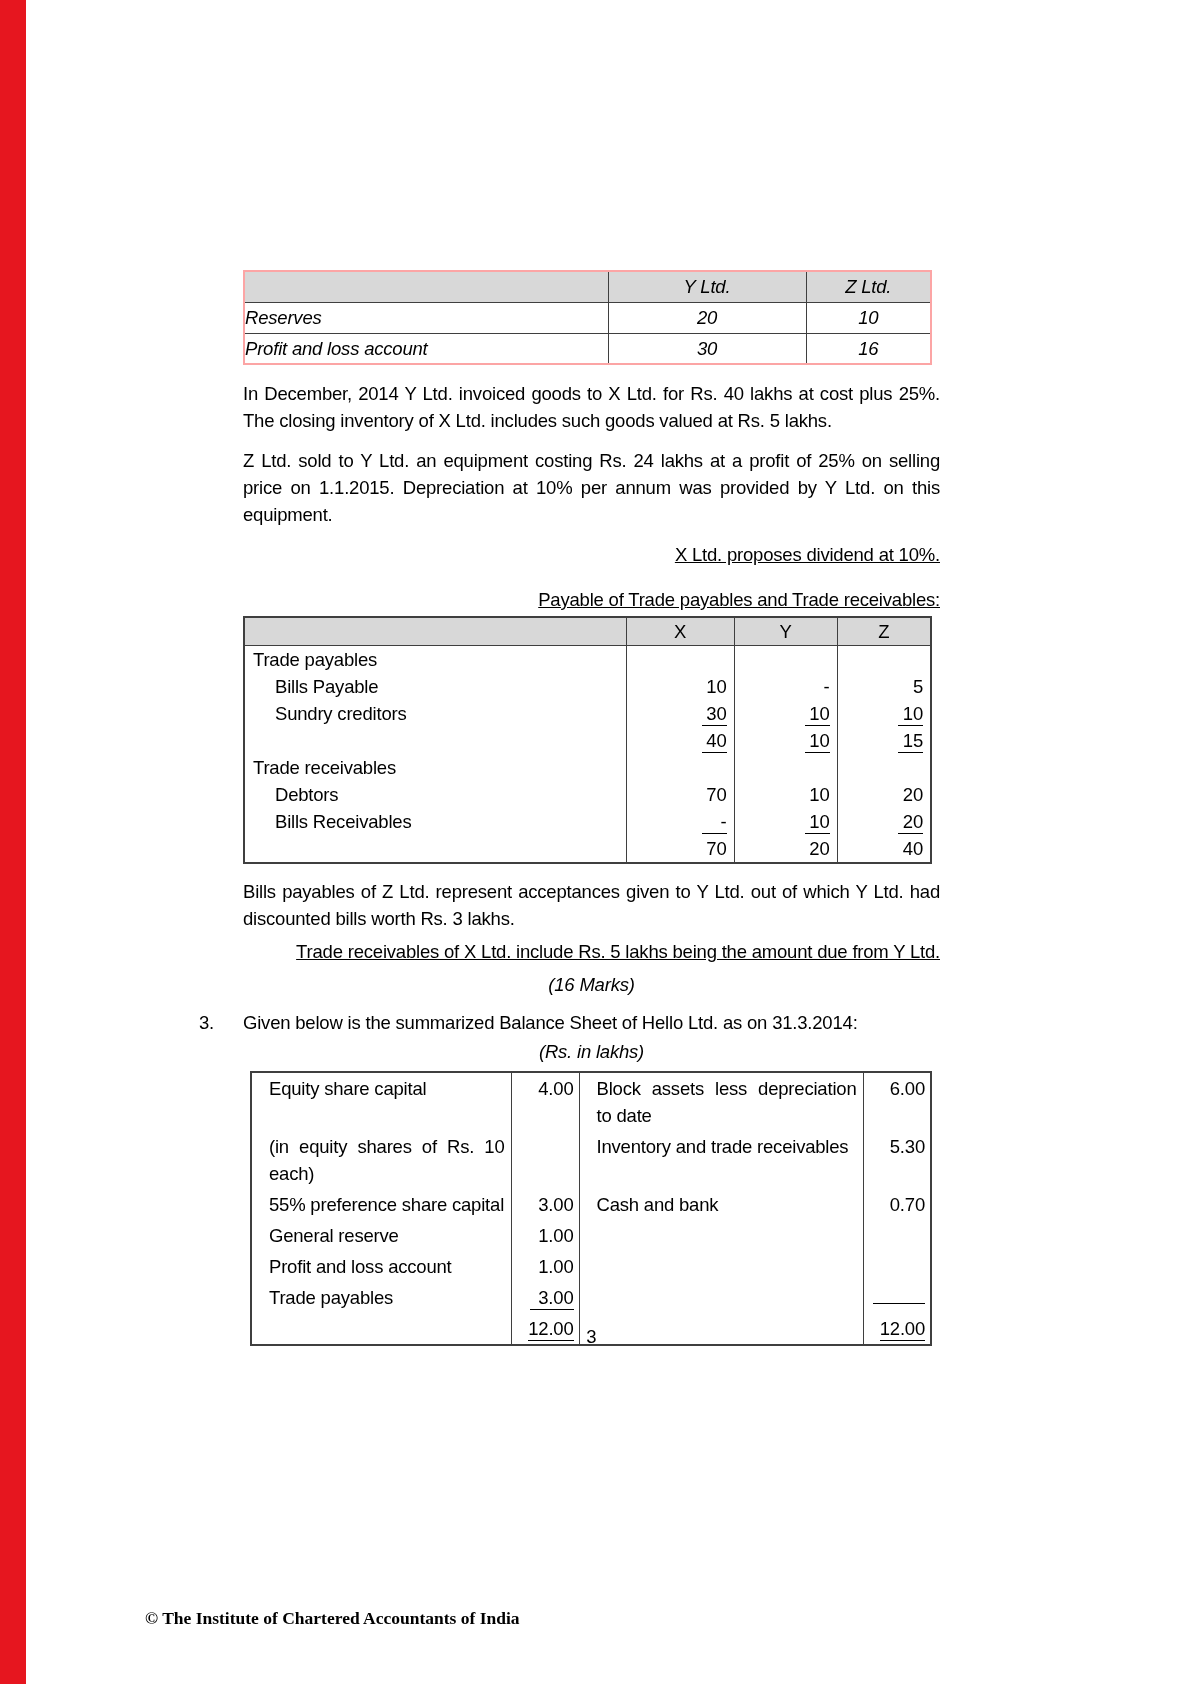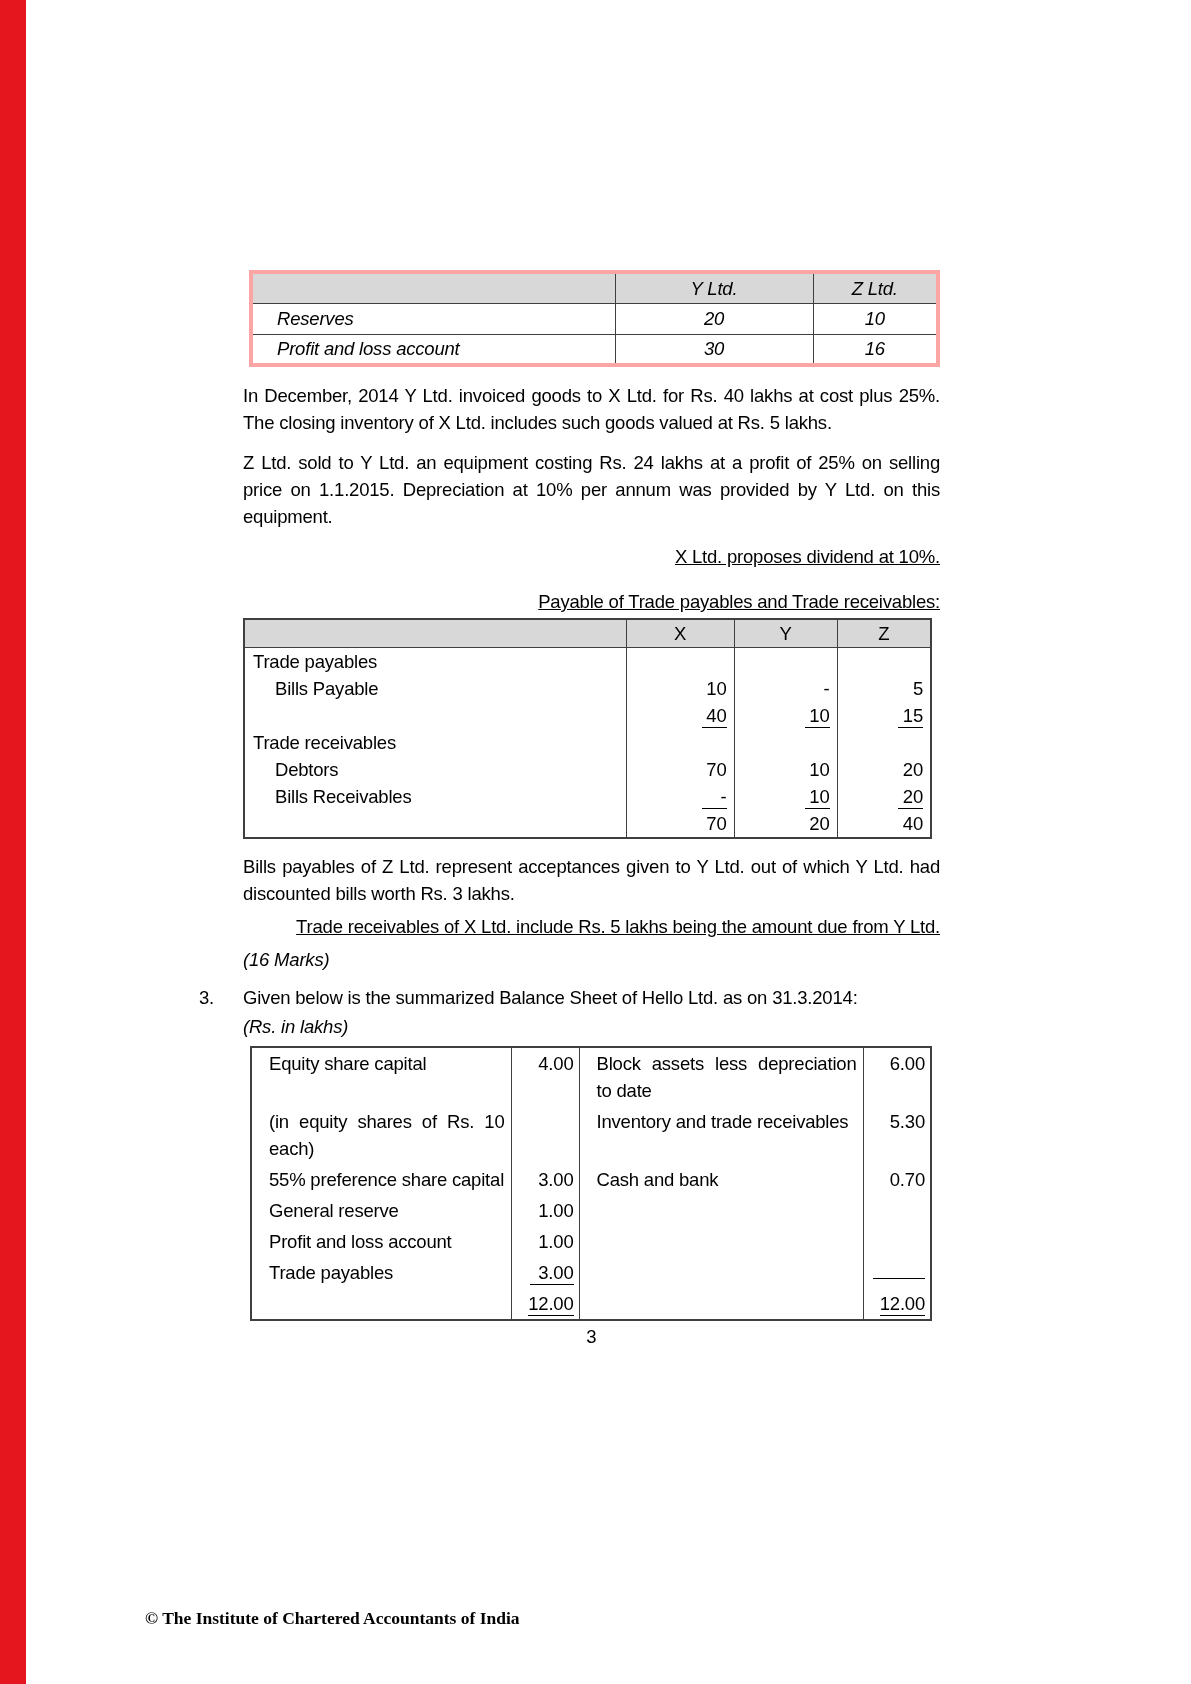--- a/index.html
+++ b/index.html
@@ -7,29 +7,29 @@
   .page {
     position:relative; width:1191px; height:1684px; background:#fff;
     font-family:"Liberation Sans","DejaVu Sans",sans-serif; color:#000; overflow:hidden;
   }
   .red-bar { position:absolute; left:0; top:0; width:26px; height:1684px; background:var(--accent-red,#e6161f); }
   .content { position:absolute; left:243px; top:270px; width:697px; font-size:18.5px; letter-spacing:-0.2px; line-height:27px; }
 
   p.para { text-align:justify; margin-top:13px; }
   p.plain { text-align:right; margin-top:13px;text-decoration:underline; }
   p.tight { margin-top:18px; }
-  .right-note { text-align:left; font-style:italic; margin-top:6px; }
+  .right-note { text-align:center; font-style:italic; margin-top:6px; }
 
   table { border-collapse:collapse; table-layout:fixed; }
 
   
-  .t1 { width:687px; border:4px solid #fca5a5; font-style:italic;margin-left:6px; }
+  .t1 { width:687px; border:2px solid #fca5a5; font-style:italic; }
   .t1 th, .t1 td { border:1px solid #3f3f3f; height:31px; font-weight:normal; font-size:18.5px; }
   .t1 thead th { background:var(--table-header-bg,#d8d8d8); text-align:center; }
-  .t1 .lbl { text-align:left; padding-left:24px; }
+  .t1 .lbl { text-align:left; padding-left:0; }
   .t1 .val { text-align:center; }
 
   
   .t2 { width:687px; border:2px solid #3f3f3f; margin-top:3px; }
   .t2 thead th { background:var(--table-header-bg,#d8d8d8); border:1px solid #3f3f3f; height:28px; font-weight:normal; text-align:center; }
   .t2 tbody td { border-left:1px solid #3f3f3f; height:27px; }
   .t2 tbody td:first-child { border-left:none; }
   .t2 td.lbl { text-align:left; padding-left:8px; }
   .t2 td.lbl.indent { padding-left:30px; }
   .t2 td.val { text-align:right; padding-right:7px; }
@@ -117,20 +117,26 @@
           <td class="val"></td>
           <td class="val"></td>
         </tr>
         <tr>
           <td class="lbl indent">Bills Payable</td>
           <td class="val">10</td>
           <td class="val">-</td>
           <td class="val">5</td>
         </tr>
         <tr>
+          <td class="lbl indent">Sundry creditors</td>
+          <td class="val"><span class="u">30</span></td>
+          <td class="val"><span class="u">10</span></td>
+          <td class="val"><span class="u">10</span></td>
+        </tr>
+        <tr>
           <td class="lbl"></td>
           <td class="val"><span class="u">40</span></td>
           <td class="val"><span class="u">10</span></td>
           <td class="val"><span class="u">15</span></td>
         </tr>
         <tr>
           <td class="lbl">Trade receivables</td>
           <td class="val"></td>
           <td class="val"></td>
           <td class="val"></td>

